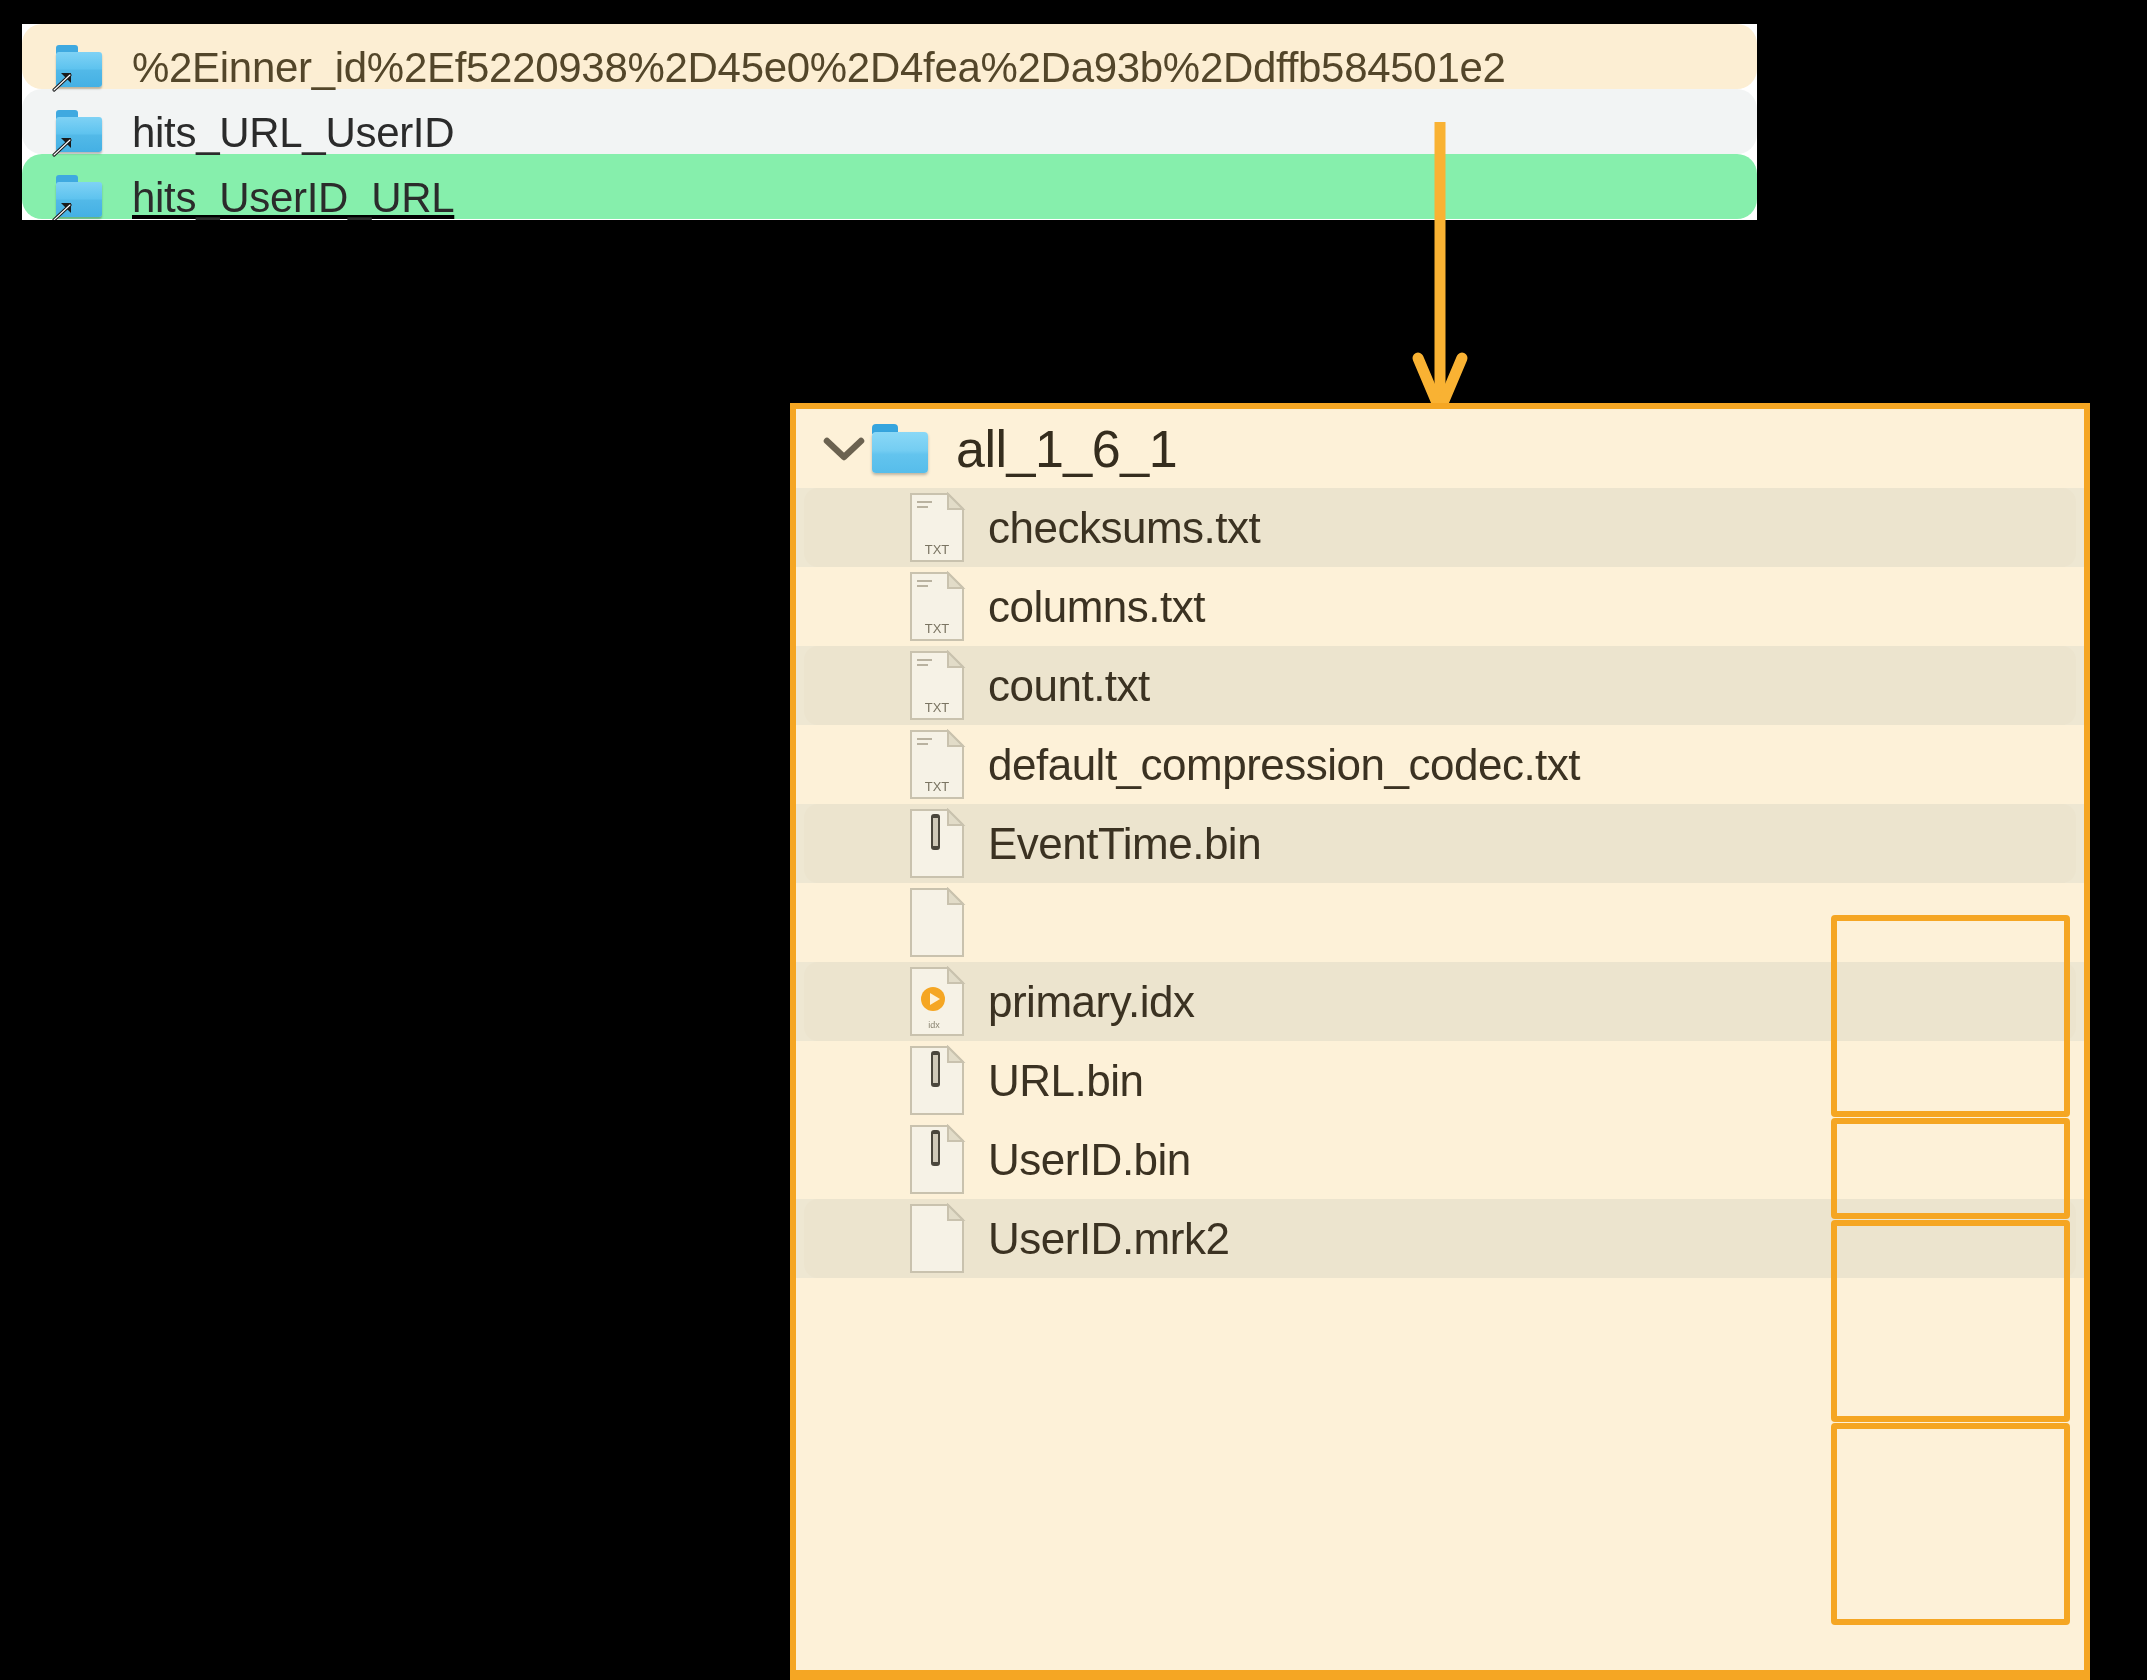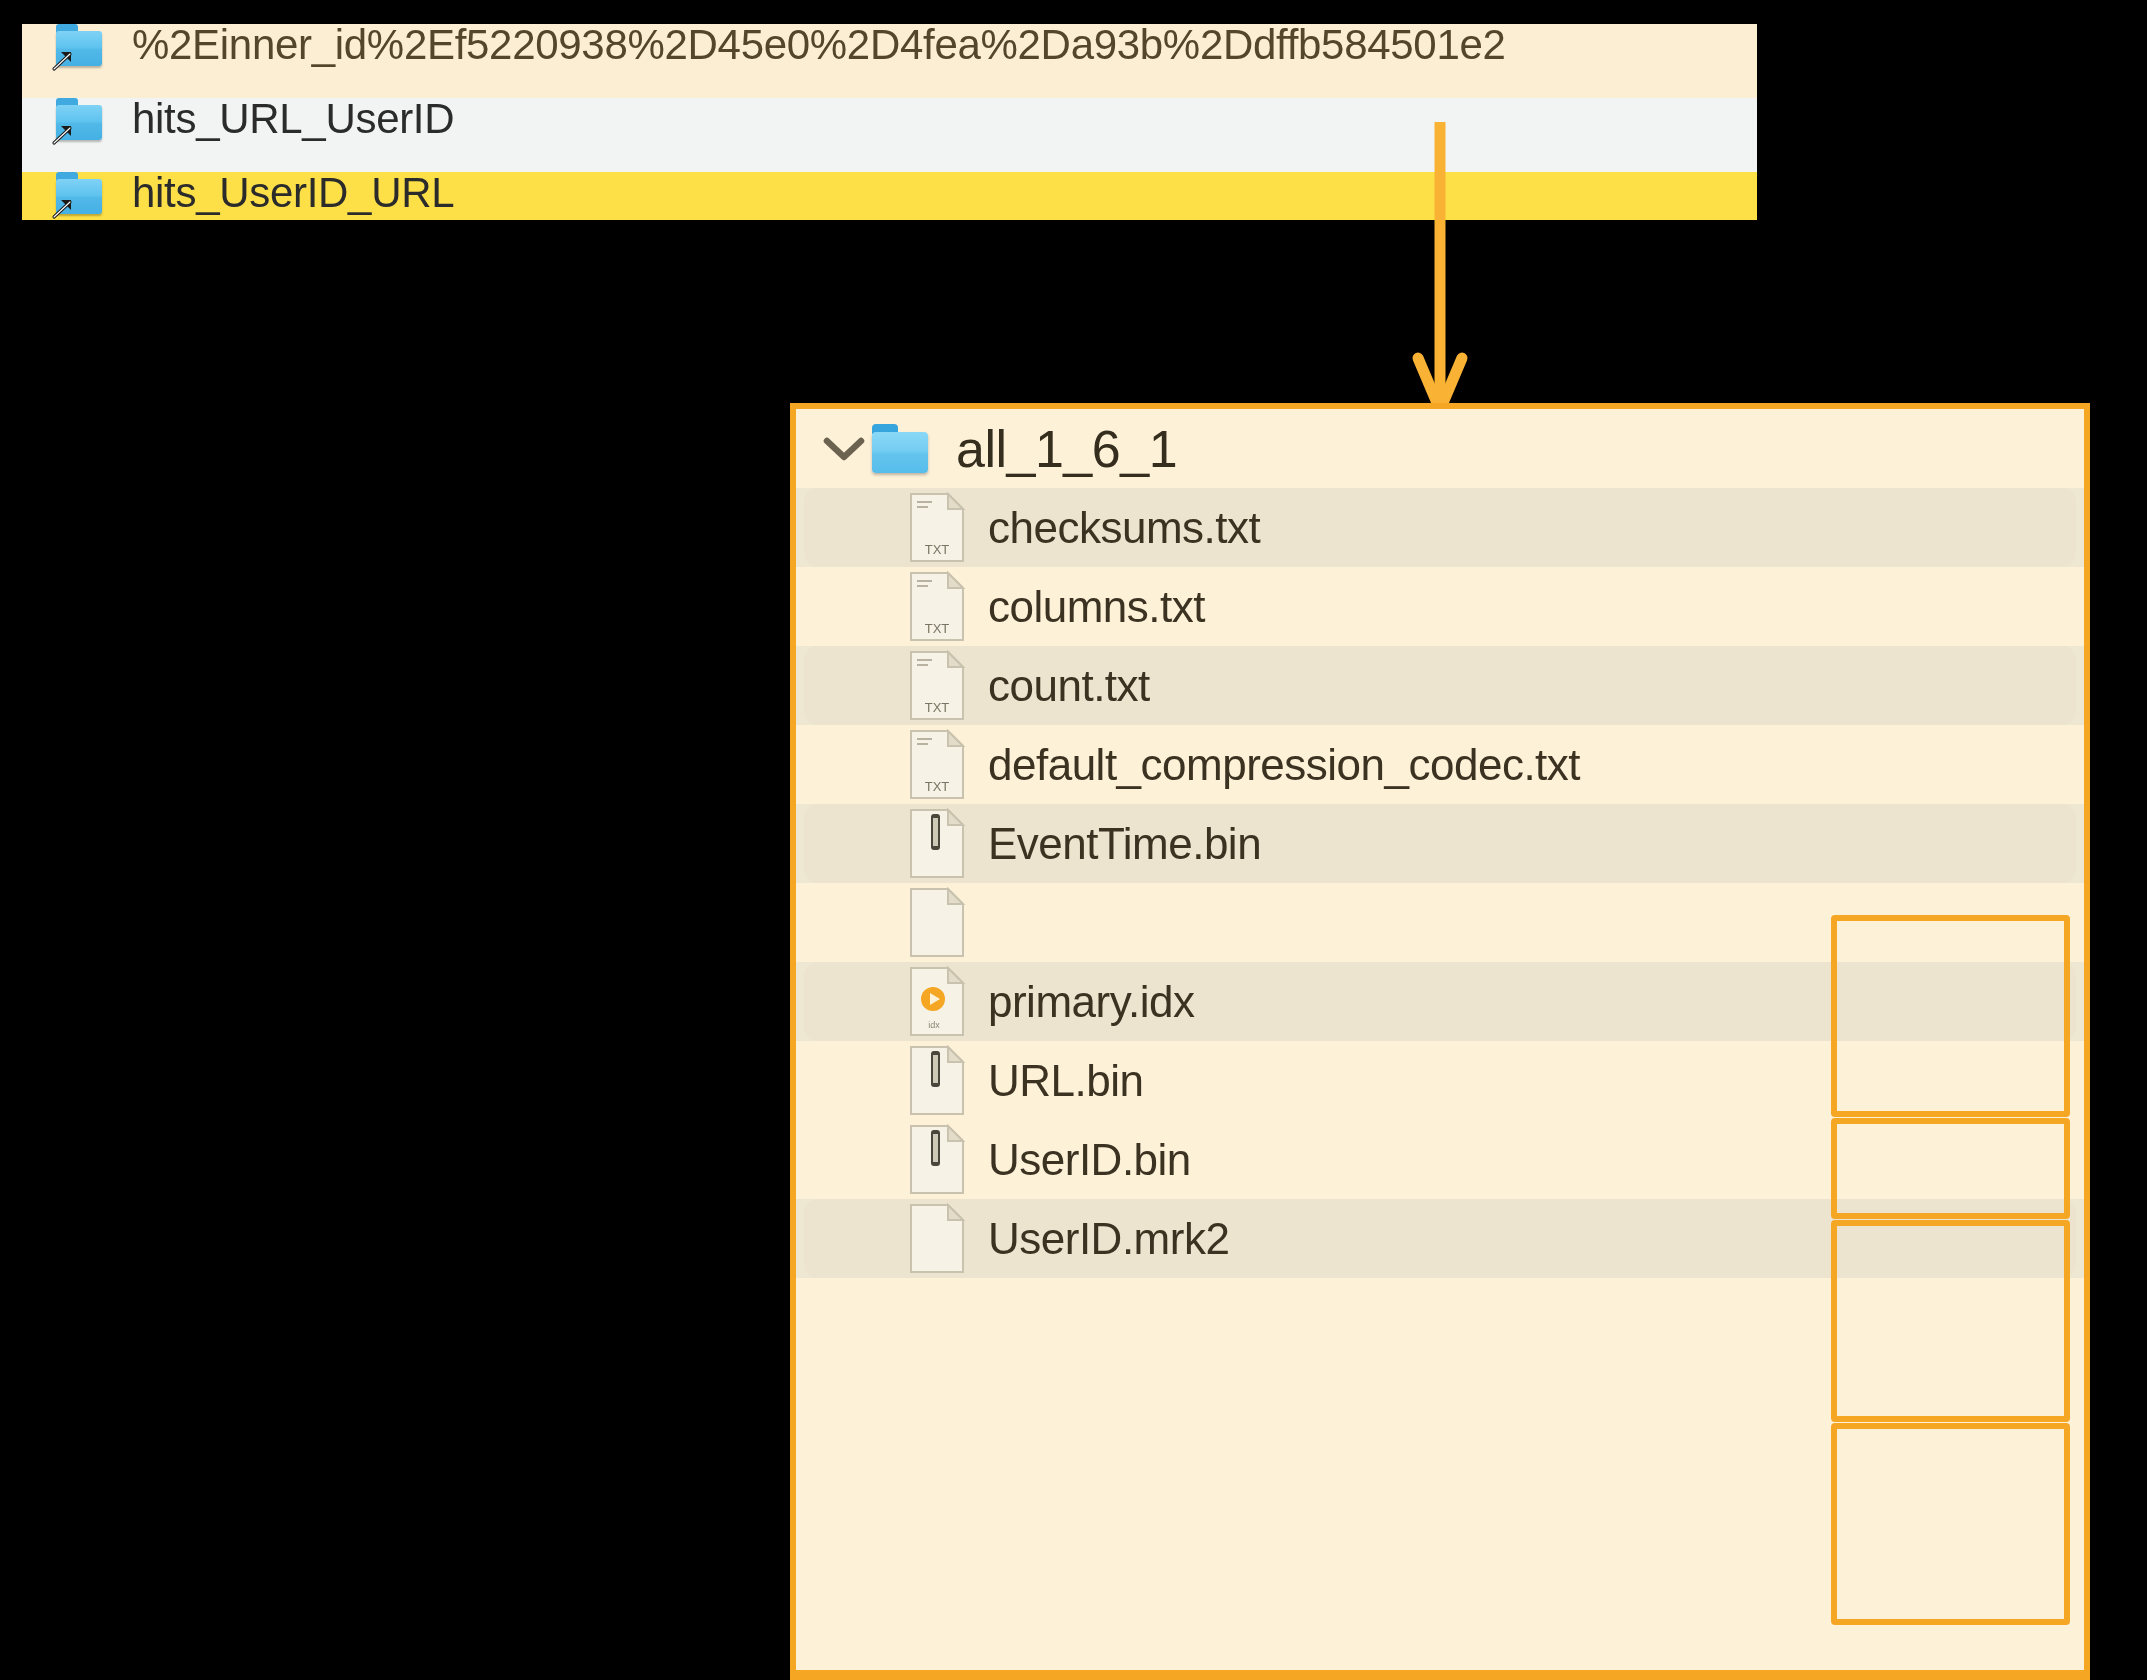--- a/index.html
+++ b/index.html
@@ -9,26 +9,26 @@
     font-family:"Liberation Sans","DejaVu Sans",sans-serif;
     -webkit-font-smoothing:antialiased;
   }
 
   
   #top-panel{
     position:absolute;left:22px;top:24px;width:1735px;height:196px;
     background:#ffffff;overflow:hidden;
   }
   .tp-row{
-    height:74px;display:flex;align-items:flex-start;box-sizing:border-box;
-    padding-left:32px;white-space:nowrap;
+    height:65px;display:flex;align-items:flex-end;box-sizing:border-box;
+    padding-left:32px;white-space:nowrap;border-radius:20px;
   }
   .tp-row.sel{background:#fceed3;}
   .tp-row.alt{background:#f2f4f4;}
-  .tp-row.plain{background:#fde047;}
+  .tp-row.plain{background:#86efac;text-decoration:underline;}
   .tp-label{
     font-size:42px;color:#2b2b2b;letter-spacing:-0.3px;
     margin-left:26px;line-height:1;
   }
   .tp-row.sel .tp-label{color:#53462a;}
 
   
   .folder-ico{position:relative;width:52px;height:44px;flex:0 0 auto;}
   .folder-ico .tab{
     position:absolute;left:2px;top:0;width:22px;height:9px;

